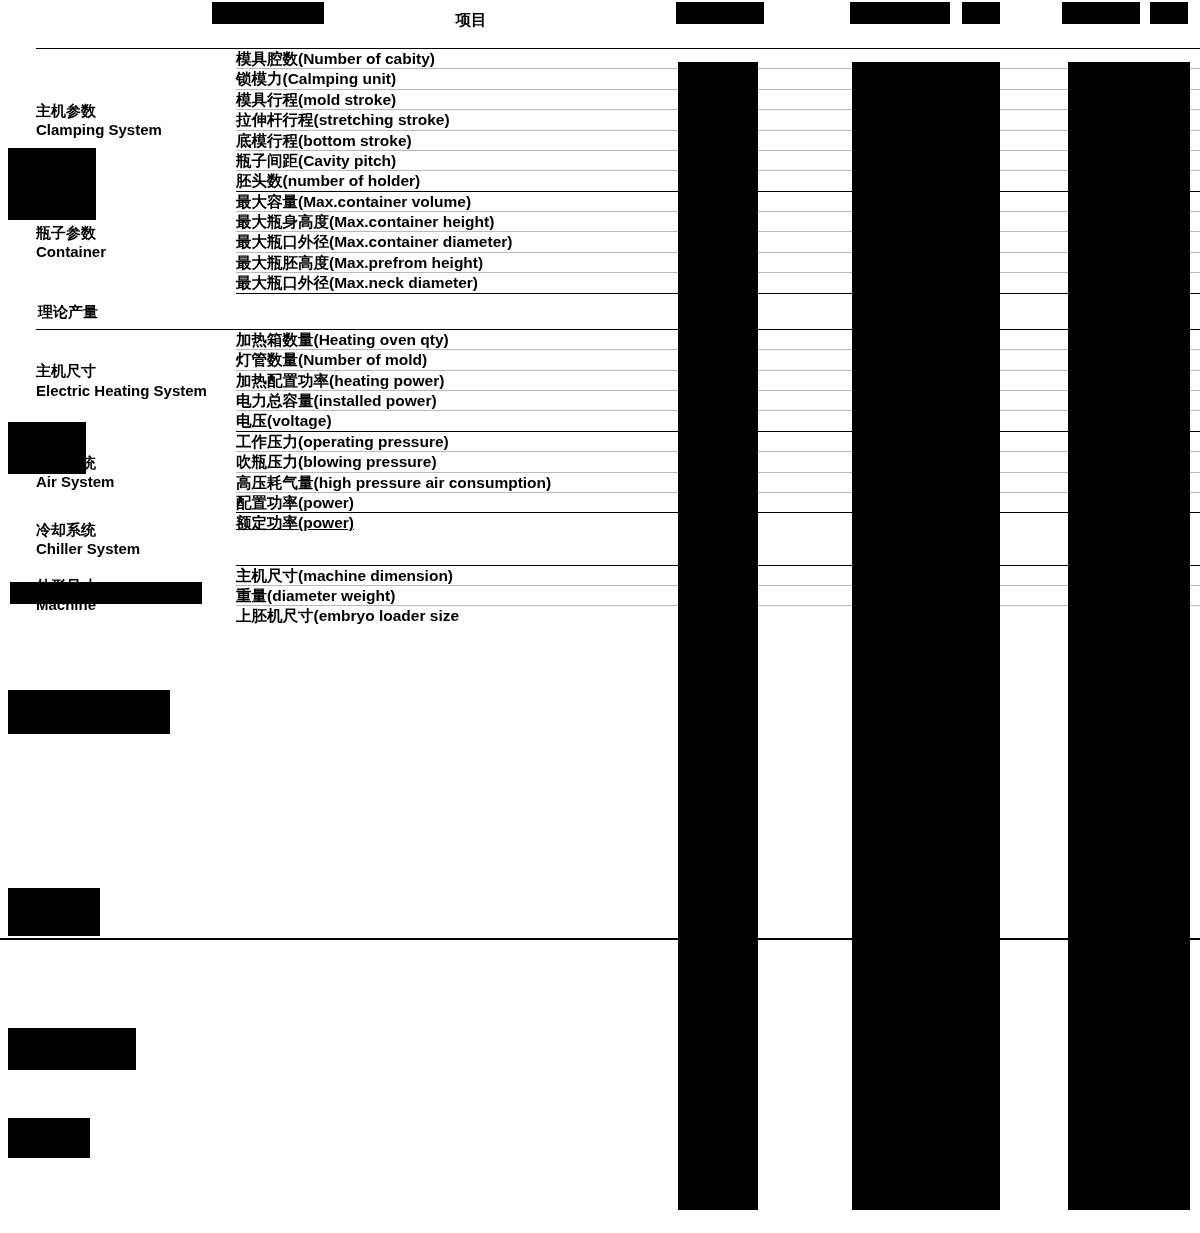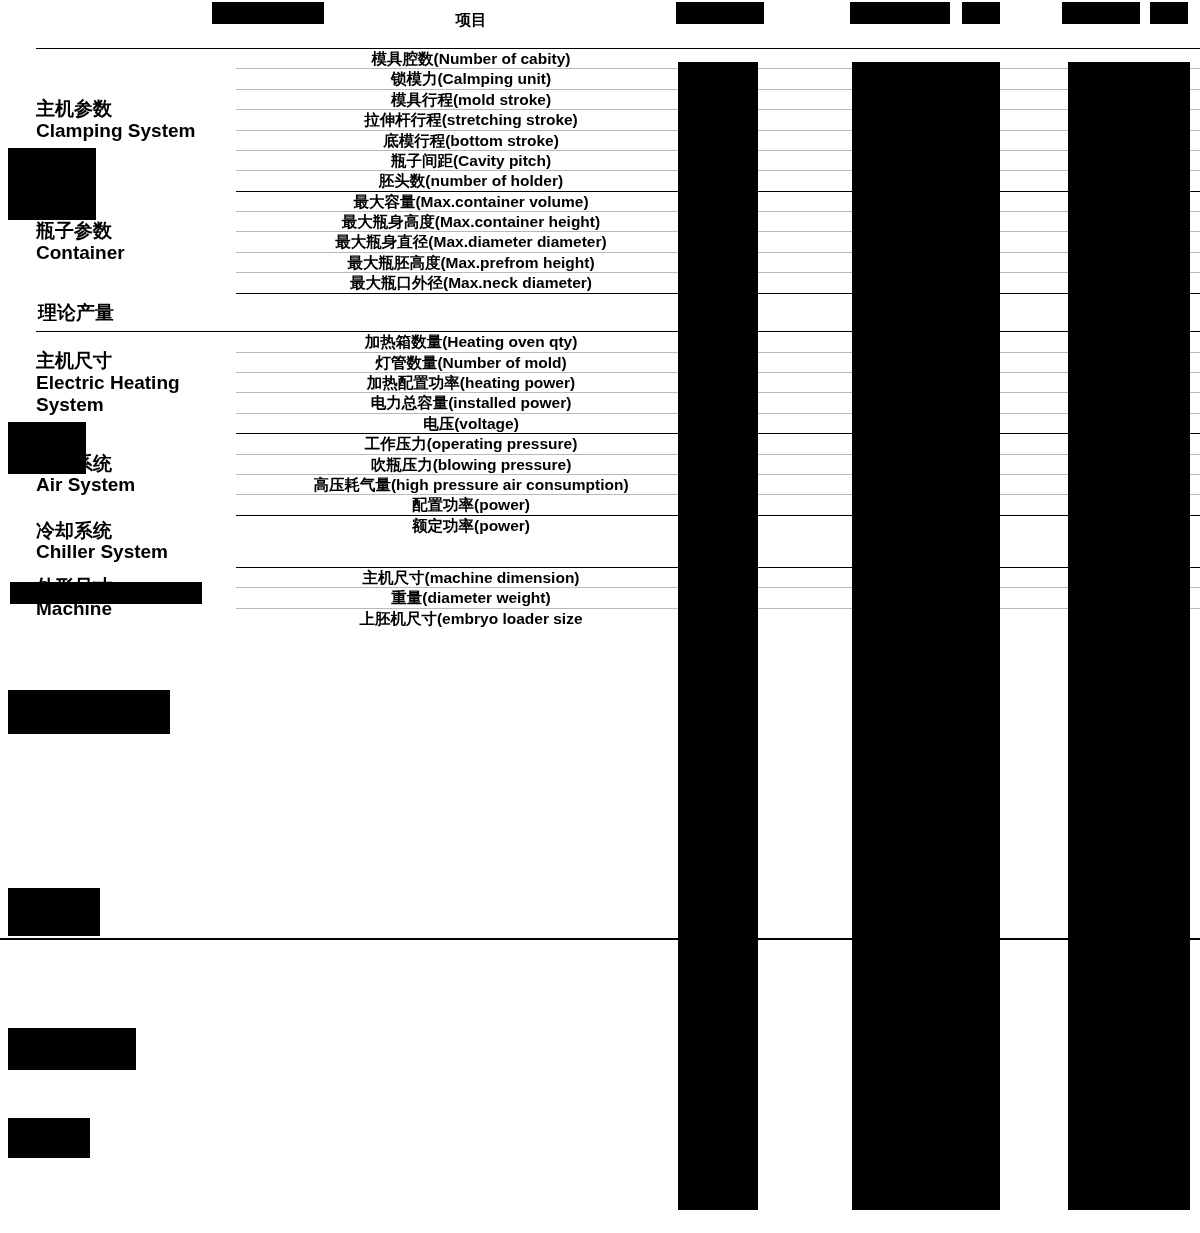--- a/index.html
+++ b/index.html
@@ -52,21 +52,21 @@
     vertical-align: middle;
   }
   .hdr-sep td {
     border-bottom: 1.6px solid #000;
     height: 8px;
   }
 
   .cell-item {
     padding: 8px 0 8px 12px;
     border-bottom: 0.9px solid #b9b9b9;
-    text-align: center;
+    text-align: left;
     margin-left: 47px;
   }
   .cell-val {
     padding: 8px 4px;
     border-bottom: 0.9px solid #b9b9b9;
     text-align: center;
   }
   .cell-group {
     padding: 6px 4px 6px 2px;
     text-align: left;
@@ -112,21 +112,21 @@
 
   #redact-g1 { left: 8px; top: 148px; width: 88px; height: 72px; }
   #redact-g2 { left: 8px; top: 422px; width: 78px; height: 52px; }
   #redact-g3 { left: 10px; top: 582px; width: 192px; height: 22px; }
   #redact-g4 { left: 8px; top: 690px; width: 162px; height: 44px; }
   #redact-g5 { left: 8px; top: 888px; width: 92px; height: 48px; }
   #redact-g6 { left: 8px; top: 1028px; width: 128px; height: 42px; }
   #redact-g7 { left: 8px; top: 1118px; width: 82px; height: 40px; }
 
   .group-text {
-    font-size: 19px;
+    font-size: 15px;
     line-height: 1.15;
     white-space: pre-line;
     text-align: right;
   }
 </style>
 </head>
 <body>
 
 <div class="sheet">
 
@@ -209,21 +209,21 @@
         <td class="cell-val"></td>
         <td class="cell-val"></td>
       </tr>
       <tr>
         <td class="cell-item">最大瓶身高度(Max.container height)</td>
         <td class="cell-val"></td>
         <td class="cell-val"></td>
         <td class="cell-val"></td>
       </tr>
       <tr>
-        <td class="cell-item">最大瓶身直径(Max.diameter diameter)</td>
+        <td class="cell-item">最大瓶口外径(Max.container diameter)</td>
         <td class="cell-val"></td>
         <td class="cell-val"></td>
         <td class="cell-val"></td>
       </tr>
       <tr>
         <td class="cell-item">最大瓶胚高度(Max.prefrom height)</td>
         <td class="cell-val"></td>
         <td class="cell-val"></td>
         <td class="cell-val"></td>
       </tr>
@@ -305,21 +305,21 @@
         <td class="cell-val"></td>
         <td class="cell-val"></td>
         <td class="cell-val"></td>
       </tr>
 
       <tr>
         <td class="cell-group" rowspan="2">
           <span class="group-text">冷却系统</span><br>
           <span class="group-text">Chiller System</span>
         </td>
-        <td class="cell-item" style="border-bottom:none;">额定功率(power)</td>
+        <td class="cell-item" style="border-bottom:none;text-decoration:underline;">额定功率(power)</td>
         <td class="cell-val" style="border-bottom:none;"></td>
         <td class="cell-val" style="border-bottom:none;"></td>
         <td class="cell-val" style="border-bottom:none;"></td>
       </tr>
       <tr class="group-end">
         <td style="height:32px;"></td>
         <td></td>
         <td></td>
         <td></td>
       </tr>

